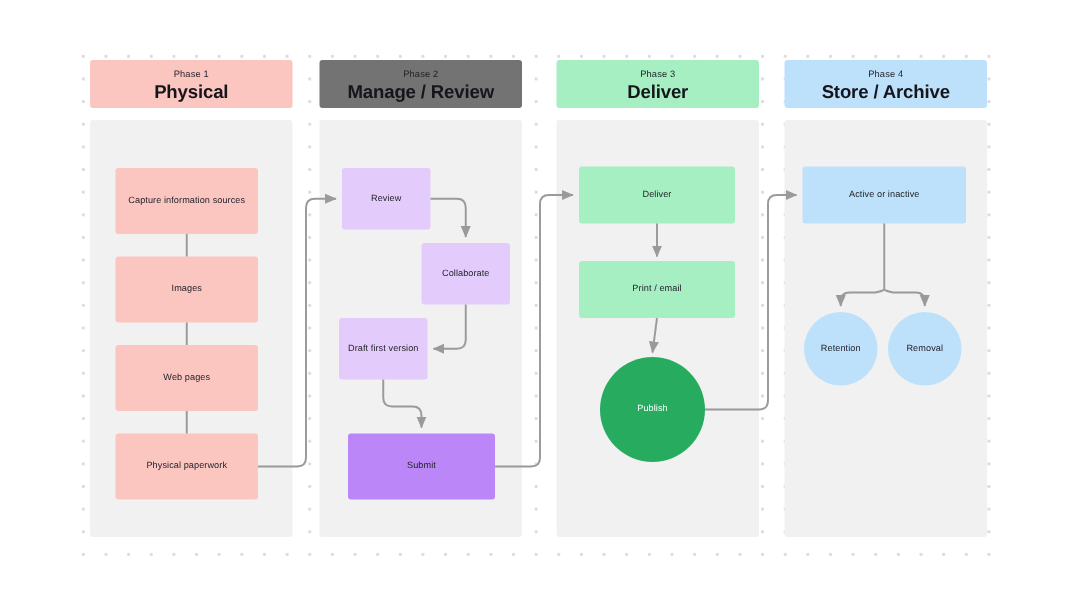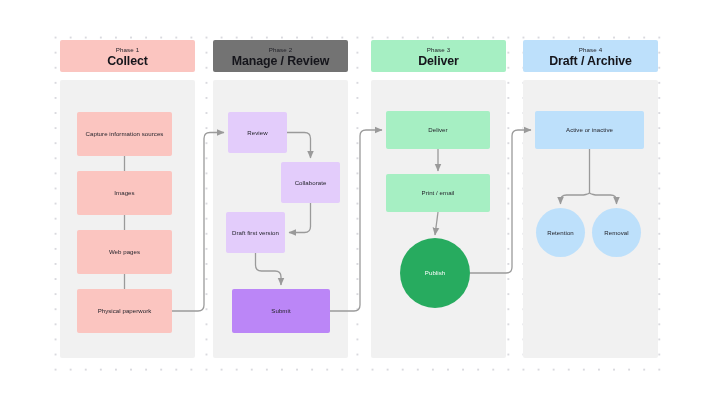--- a/index.html
+++ b/index.html
@@ -106,21 +106,21 @@
 
 <div id="canvas">
 
   <div id="grid"></div>
 
   <div id="lanes-root">
       <div class="lane">
         <div class="lane-body" style="left: 60px; top: 80px; width: 135px; height: 278px; background: rgb(241, 241, 241);"></div>
         <div class="lane-header" style="left: 60px; top: 40px; width: 135px; height: 32px; background: rgb(251, 197, 192);">
           <div class="lane-phase">Phase 1</div>
-          <div class="lane-title">Collect</div>
+          <div class="lane-title">Physical</div>
         </div>
         <div class="node" style="left: 77px; top: 112px; width: 95px; height: 44px; background: rgb(251, 197, 192);">
           <span>Capture information sources</span>
         </div>
         <div class="node" style="left: 77px; top: 171px; width: 95px; height: 44px; background: rgb(251, 197, 192);">
           <span>Images</span>
         </div>
         <div class="node" style="left: 77px; top: 230px; width: 95px; height: 44px; background: rgb(251, 197, 192);">
           <span>Web pages</span>
         </div>
@@ -160,21 +160,21 @@
           <span>Print / email</span>
         </div>
         <div class="node circle dark" style="left: 400px; top: 238px; width: 70px; height: 70px; background: rgb(39, 171, 95); color: rgb(255, 255, 255);">
           <span>Publish</span>
         </div>
       </div>
       <div class="lane">
         <div class="lane-body" style="left: 523px; top: 80px; width: 135px; height: 278px; background: rgb(241, 241, 241);"></div>
         <div class="lane-header" style="left: 523px; top: 40px; width: 135px; height: 32px; background: rgb(189, 224, 251);">
           <div class="lane-phase">Phase 4</div>
-          <div class="lane-title">Draft / Archive</div>
+          <div class="lane-title">Store / Archive</div>
         </div>
         <div class="node" style="left: 535px; top: 111px; width: 109px; height: 38px; background: rgb(189, 224, 251);">
           <span>Active  or inactive</span>
         </div>
         <div class="node circle" style="left: 536px; top: 208px; width: 49px; height: 49px; background: rgb(189, 224, 251);">
           <span>Retention</span>
         </div>
         <div class="node circle" style="left: 592px; top: 208px; width: 49px; height: 49px; background: rgb(189, 224, 251);">
           <span>Removal</span>
         </div>

